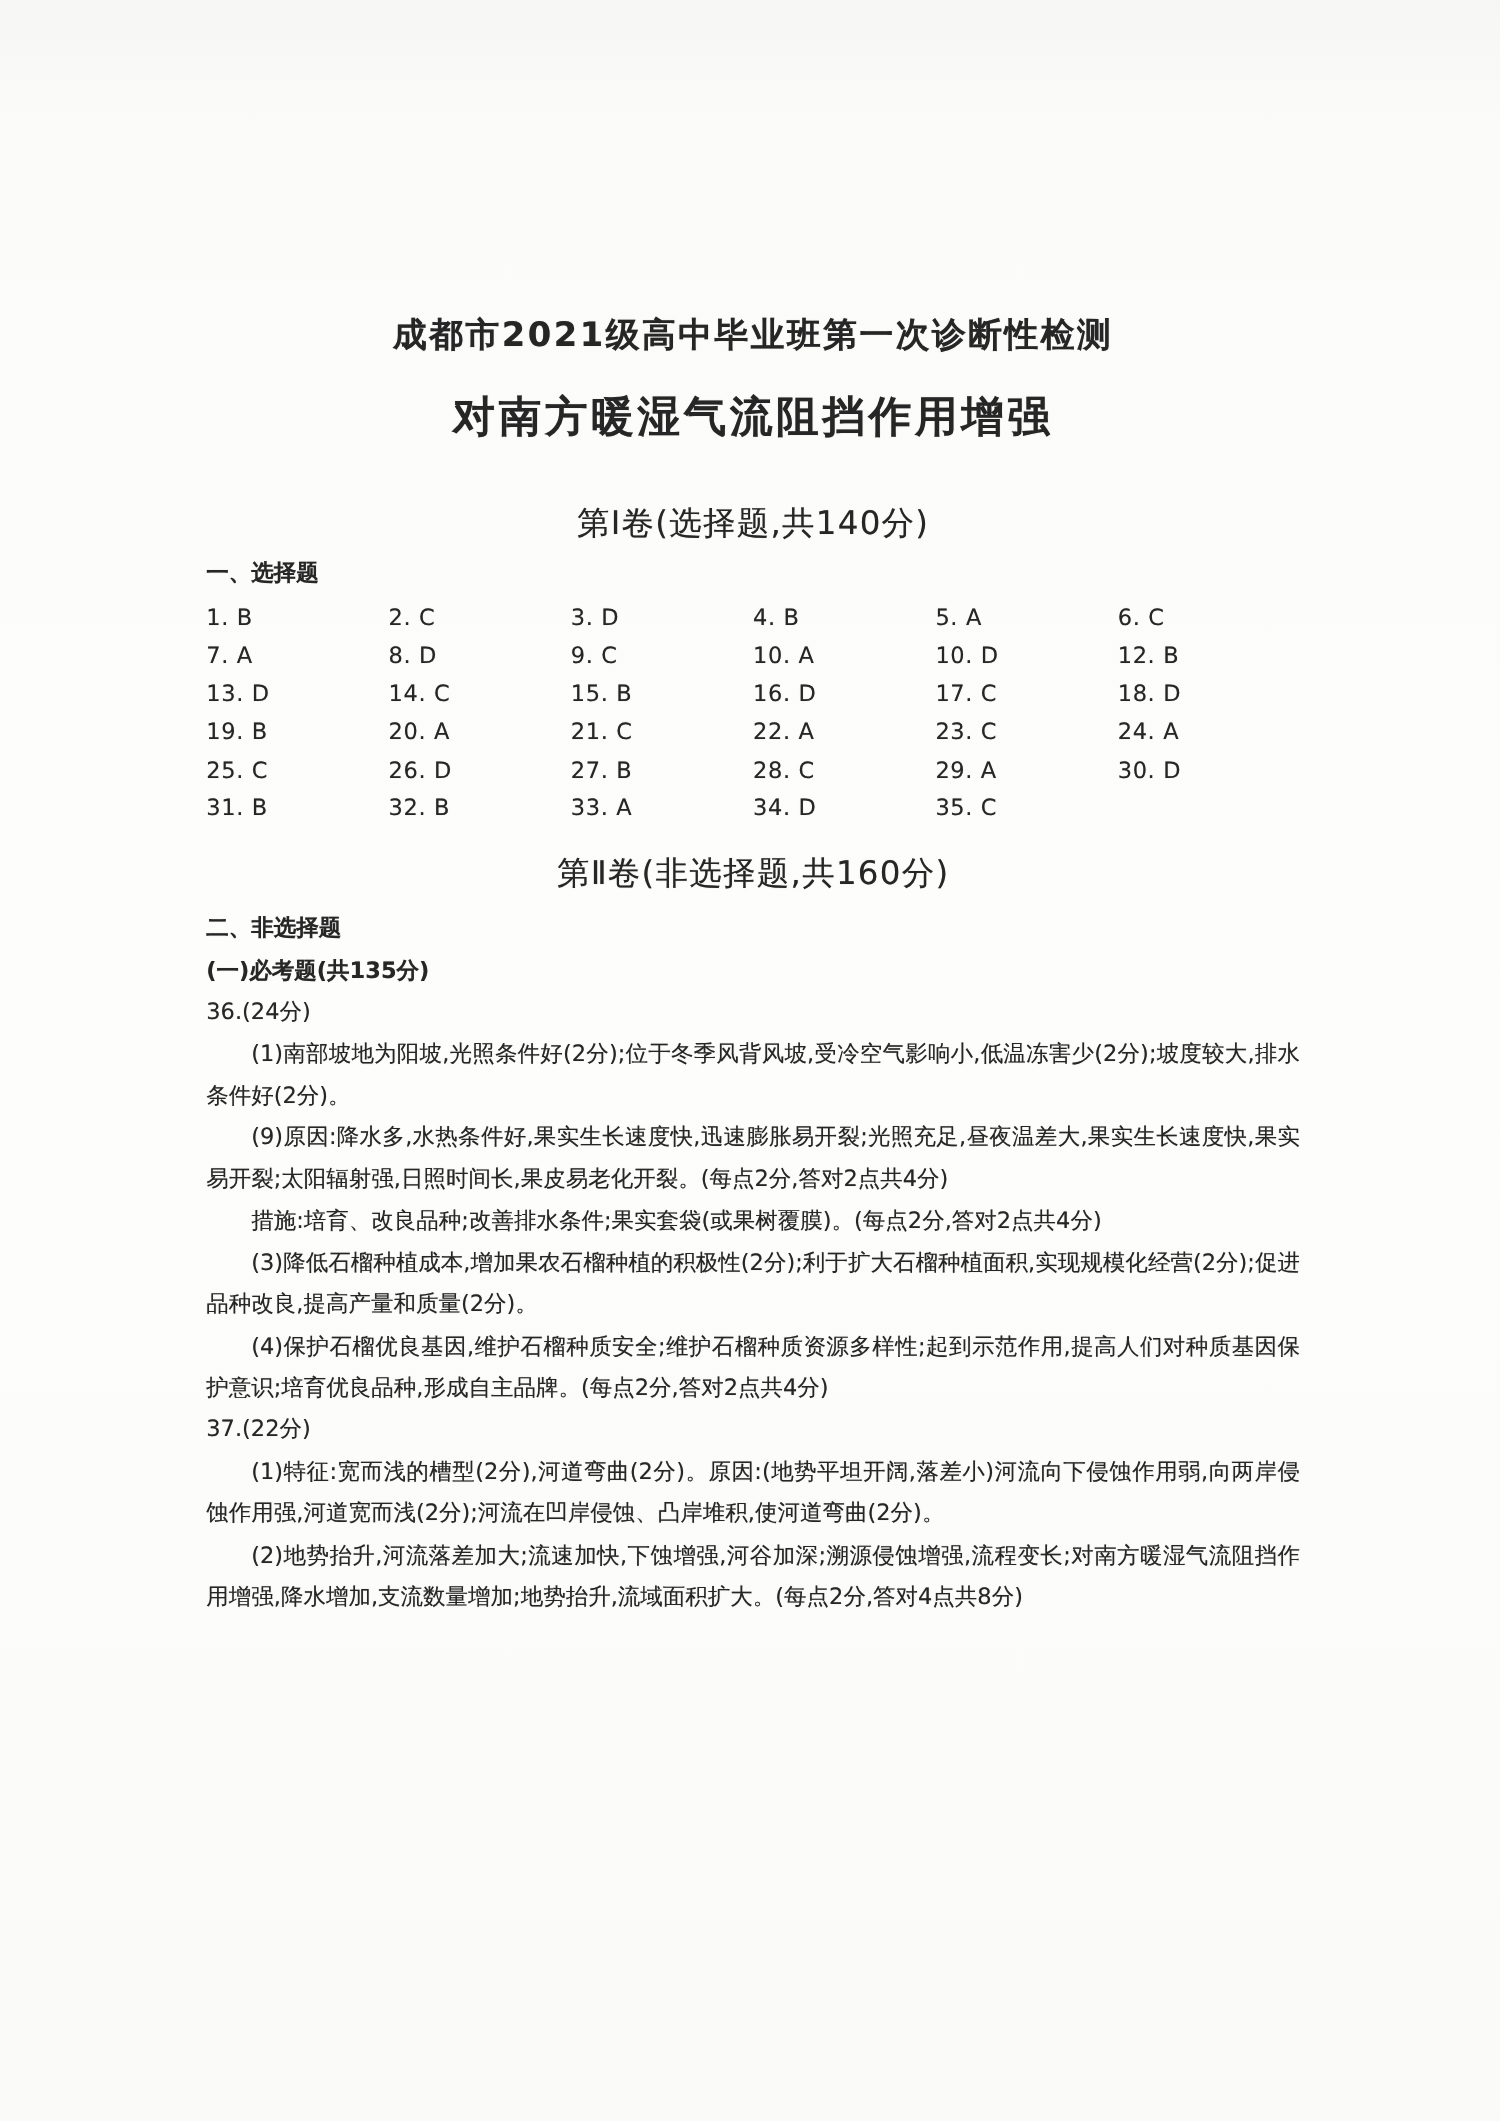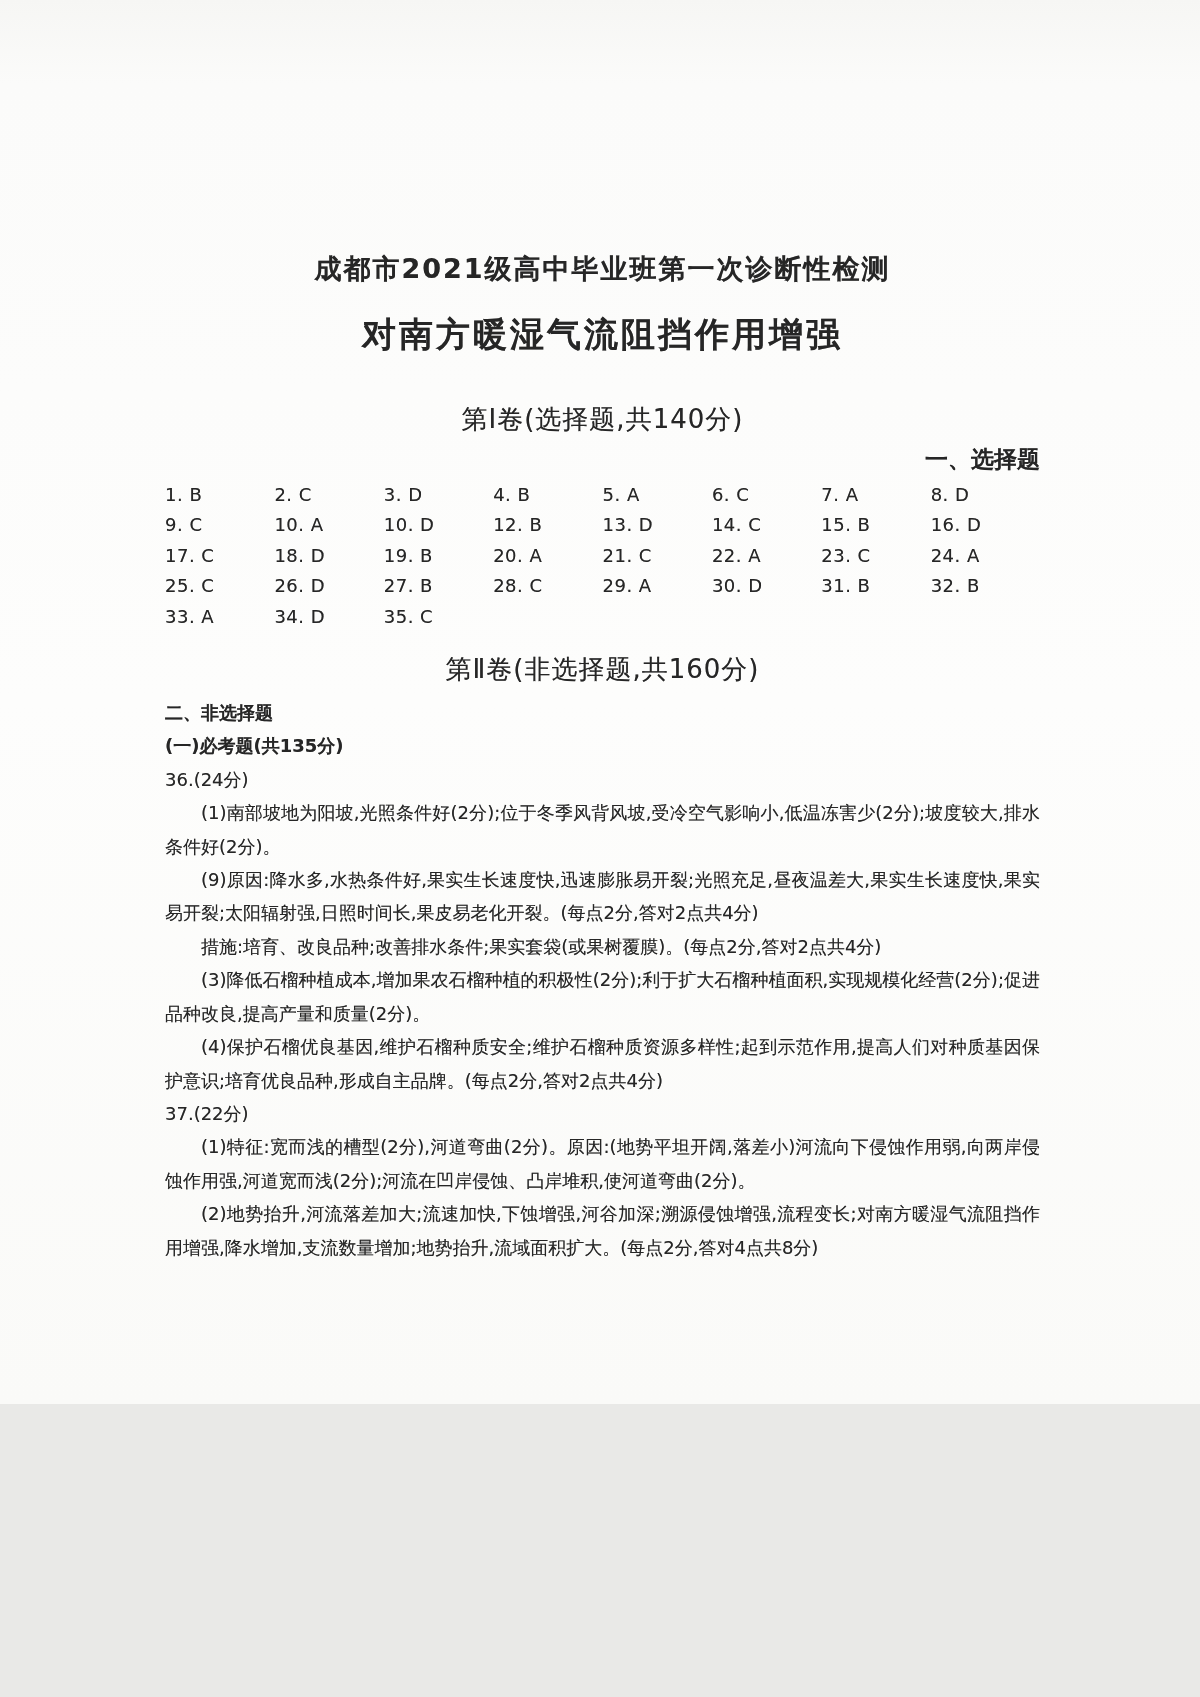--- a/index.html
+++ b/index.html
@@ -8,21 +8,21 @@
   }
   body {
     width: 1200px;
     height: 1697px;
     background: #e9e9e7;
     font-family: "DejaVu Sans", "Liberation Sans", sans-serif;
   }
   .page {
     position: relative;
     width: 1200px;
-    height: 1404px;
+    height: 1697px;
     background: linear-gradient(180deg, #f6f6f4 0%, #fbfbfa 6%, #fdfdfc 50%, #fafaf8 100%);
     overflow: hidden;
     color: #262626;
     text-shadow: 0 0 0.6px rgba(30,30,30,0.45);
   }
   .content {
     position: relative;
     padding: 250px 160px 0 165px;
   }
   .title1 {
@@ -47,29 +47,28 @@
     line-height: 34px;
     font-weight: 500;
     text-align: center;
     letter-spacing: 1px;
   }
   .part-heading.part2 {
     margin-top: 20px;
     margin-bottom: 10px;
   }
   .section-label {
-    font-size: 23px;
+    font-size: 18px;
     line-height: 26px;
     font-weight: 700;
     margin: 0 0 8px 0;
-    text-align: right;
   }
   .answer-grid {
     display: grid;
-    grid-template-columns: repeat(8, 1fr);
+    grid-template-columns: repeat(6, 1fr);
     font-size: 18px;
     line-height: 30.4px;
     margin: 0 0 20px 0;
     letter-spacing: 0.5px;
   }
   .answer-cell {
     white-space: nowrap;
   }
   .bodyline {
     font-size: 18px;

